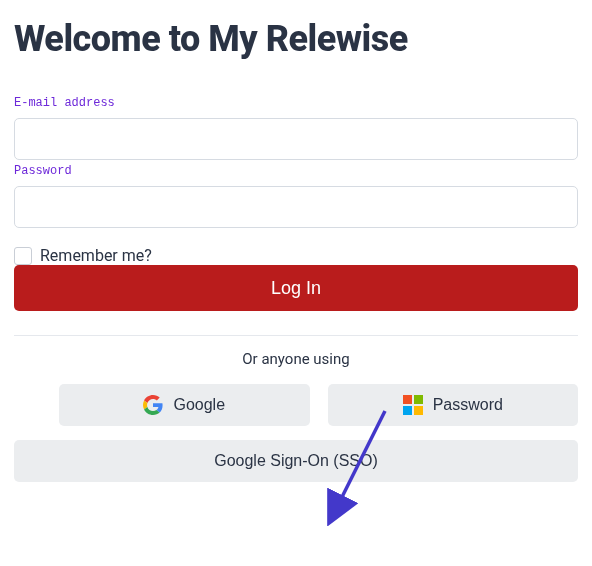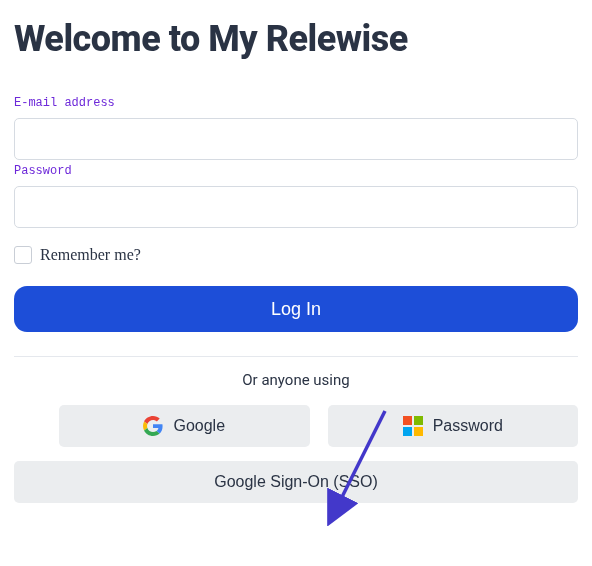--- a/index.html
+++ b/index.html
@@ -39,39 +39,37 @@
     .help {
       font-size: 14px;
       color: #9ea6b2;
       margin-top: 6px;
       margin-bottom: 16px;
     }
     .checkbox-row {
       display: flex;
       align-items: center;
       margin-top: 18px;
-      margin-bottom: 22px;
-      font-family: Liberation Serif, serif;
     }
     .checkbox {
       width: 18px;
       height: 18px;
       border: 1px solid #c9ced6;
       border-radius: 3px;
       margin-right: 8px;
       background: #fff;
     }
     .checkbox-label { font-size: 16px; color: #2a3344; }
     .btn-primary {
       width: 100%;
       height: 46px;
-      background: #1d4ed8;
+      background: #b91c1c;
       color: #ffffff;
       border: none;
-      border-radius: 13px;
+      border-radius: 5px;
       font-size: 18px;
       font-weight: 500;
       cursor: pointer;
     }
     .hr {
       border: none;
       border-top: 1px solid #e5e8ed;
       margin-top: 24px;
     }
     .or-text {

